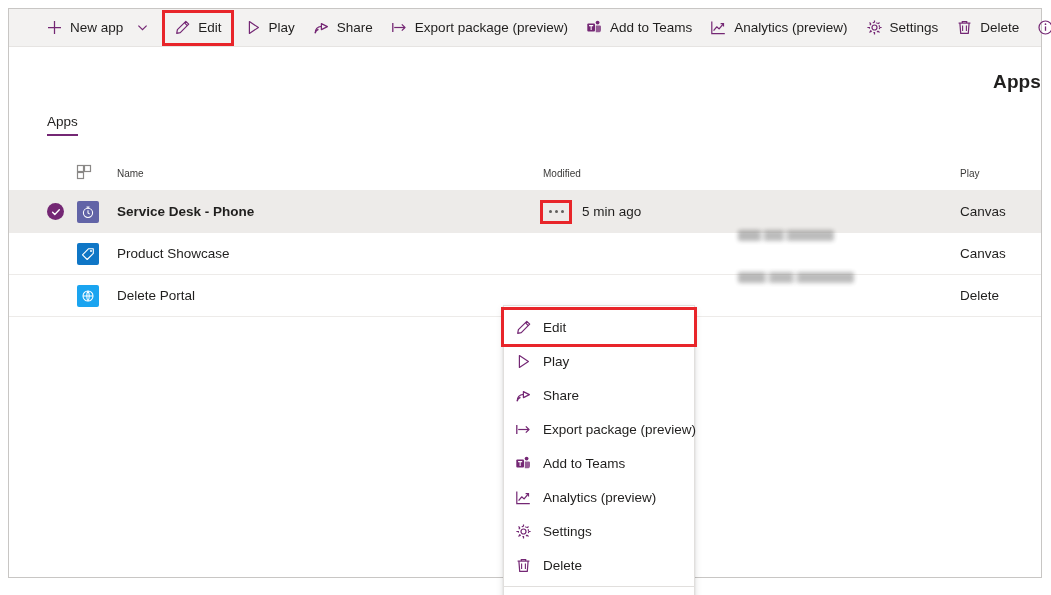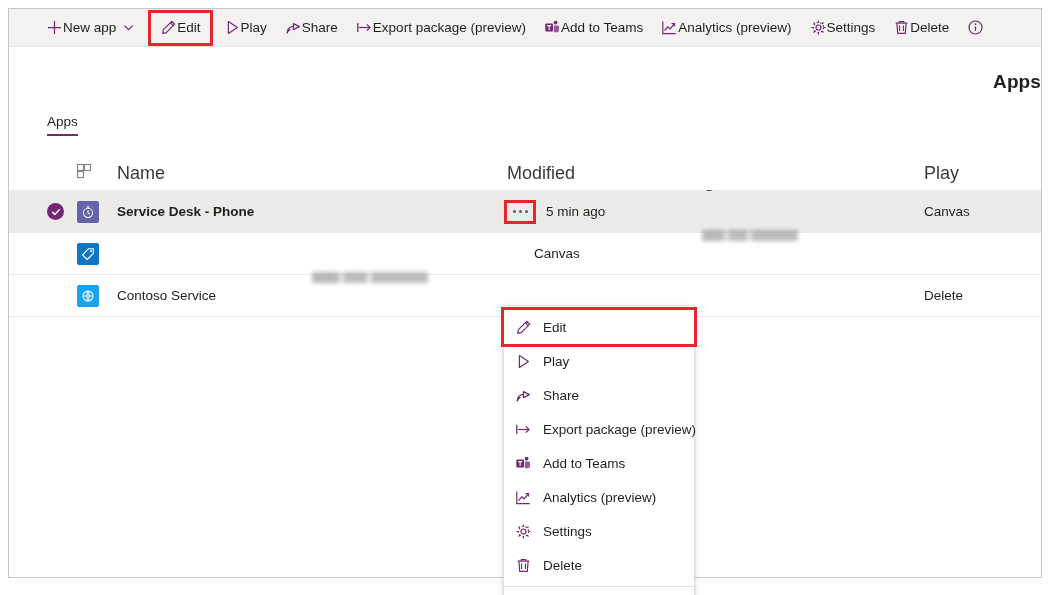--- a/index.html
+++ b/index.html
@@ -36,20 +36,21 @@
   }
   .cmd {
     display: flex;
     align-items: center;
     height: 30px;
     padding: 0 9px;
     font-size: 13.5px;
     color: #201f1e;
     white-space: nowrap;
     cursor: default;
+    gap: 7px;
   }
   .cmd .ic { display: flex; align-items: center; justify-content: center; width: 17px; height: 17px; }
   .cmd .chev { margin-left: 4px; }
   .cmd.highlighted {
     outline: 3px solid #e8252a;
     outline-offset: 0px;
     background: #f3f2f1;
     position: relative;
     z-index: 5;
     margin: 0 5px;
@@ -89,41 +90,41 @@
   }
 
   
   .table { margin-top: 21px; }
   .thead {
     display: flex;
     align-items: center;
     height: 34px;
     border-bottom: 1px solid #edebe9;
     padding-left: 38px;
-    font-size: 18px;
+    font-size: 10px;
     color: #3b3a39;
     box-sizing: border-box;
   }
   .trow {
     display: flex;
     align-items: center;
     height: 42px;
     border-bottom: 1px solid #edebe9;
     padding-left: 38px;
     font-size: 13.5px;
     color: #201f1e;
     box-sizing: border-box;
     position: relative;
   }
   .trow.selected { background: #edebe9; }
 
   .col-check { width: 30px; flex: 0 0 30px; display:flex; align-items:center; }
   .col-icon  { width: 40px; flex: 0 0 40px; display:flex; align-items:center; }
   .col-name  { width: 390px; flex: 0 0 390px; display:flex; align-items:center; gap: 10px; }
-  .col-mod   { width: 195px; flex: 0 0 195px; display:flex; align-items:center; }
+  .col-mod   { width: 195px; flex: 0 0 195px; display:flex; align-items:center;margin-left:36px; }
   .col-owner { width: 222px; flex: 0 0 222px; display:flex; align-items:center;margin-top:48px; }
   .col-type  { width: 100px; flex: 0 0 100px; display:flex; align-items:center; }
 
   .rowname { font-weight: 400; }
   .trow.selected .rowname { font-weight: 700; }
 
   .check-circle {
     width: 17px; height: 17px; border-radius: 50%;
     background: #742774;
     display: flex; align-items: center; justify-content: center;
@@ -366,20 +367,23 @@
           <div class="trow">
             <div class="col-check"></div>
             <div class="col-icon">
        <span class="app-tile" style="background:#0f76c6">
                 <svg width="14" height="14" viewBox="0 0 14 14">
                   <path d="M7.6 1.7h4.7v4.7L6.2 12.5 1.5 7.8z" fill="none" stroke="#ffffff" stroke-width="1.1" stroke-linejoin="round"></path>
                   <circle cx="10" cy="4" r="1" fill="#ffffff"></circle>
                 </svg>
               </span>
      </div>
+            <div class="col-name">
+       <span class="rowname">Product Showcase</span>
+     </div>
             <div class="col-mod">
               <span></span>
             </div>
             <div class="col-owner">
               <div class="owner-redacted" style="width:116px"></div>
             </div>
             <div class="col-type">
               <span>Canvas</span>
             </div>
           </div>
@@ -387,21 +391,21 @@
             <div class="col-check"></div>
             <div class="col-icon">
        <span class="app-tile" style="background:#1aa4f0">
                 <svg width="14" height="14" viewBox="0 0 14 14">
                   <circle cx="7" cy="7" r="5" fill="none" stroke="#ffffff" stroke-width="1.05"></circle>
                   <path d="M2 7h10M7 2c1.6 1.6 1.6 8.4 0 10M7 2C5.4 3.6 5.4 10.4 7 12" fill="none" stroke="#ffffff" stroke-width="1.05"></path>
                 </svg>
               </span>
      </div>
             <div class="col-name">
-       <span class="rowname">Contoso Service</span>
+       <span class="rowname">Delete Portal</span>
      </div>
             <div class="col-mod">
               <span></span>
             </div>
             <div class="col-owner">
               <span></span>
             </div>
             <div class="col-type">
               <span>Delete</span>
             </div>

